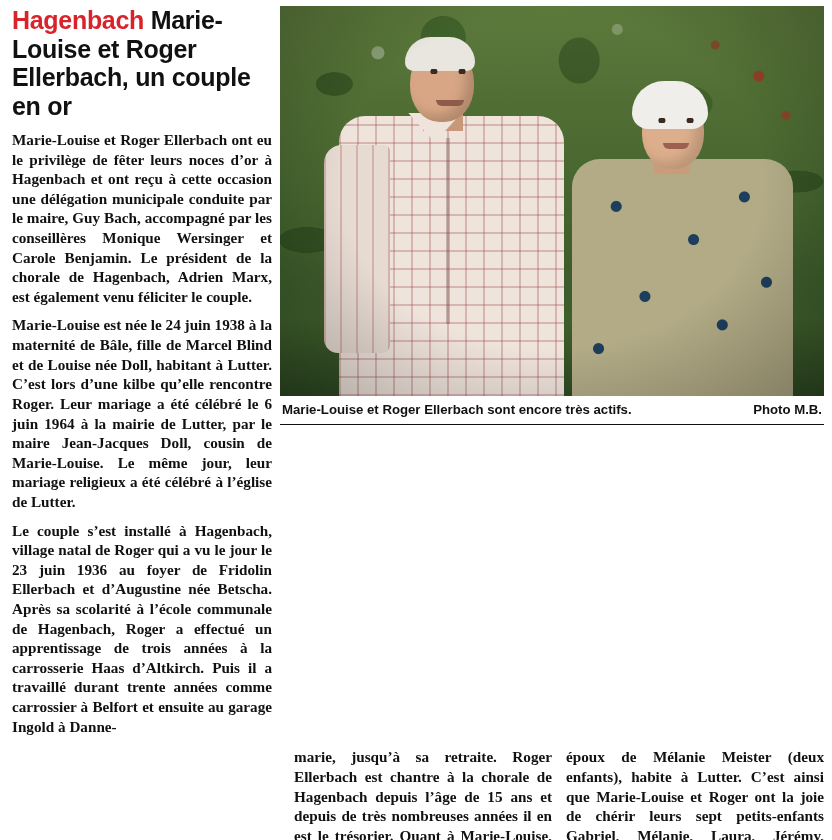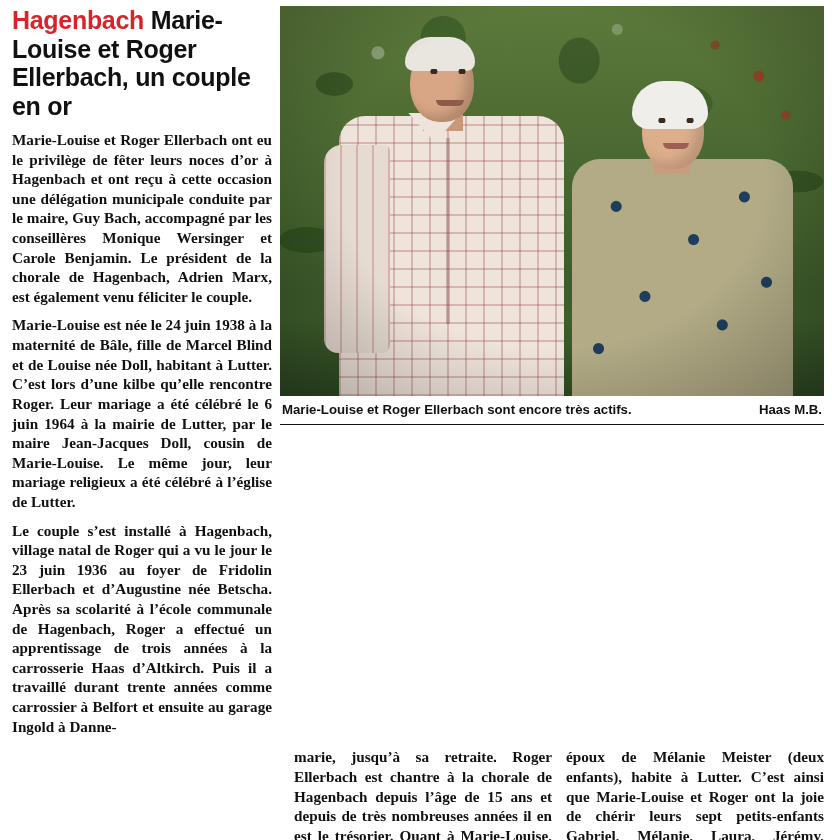--- a/index.html
+++ b/index.html
@@ -271,21 +271,21 @@
           <div class="hair"></div>
           <div class="eyes"></div>
           <div class="mouth"></div>
         </div>
 
         <div class="vignette"></div>
       </div>
 
       <div class="caption-bar">
         <span>Marie-Louise et Roger Ellerbach sont encore très actifs.</span>
-        <span class="credit">Haas M.B.</span>
+        <span class="credit">Photo M.B.</span>
       </div>
     </div>
   </div>
 
   <div class="lower">
     <div class="col first"></div>
 
     <div class="col">
       <div class="body">
         <p>marie, jusqu’à sa retraite. Roger Ellerbach est chantre à la chorale de Hagenbach depuis l’âge de 15 ans et depuis de très nombreuses années il en est le trésorier. Quant à Marie-Louise, elle pratique l’aquagym à la piscine de Tagolsheim l’hiver et à celle d’Altkirch en été.</p>

